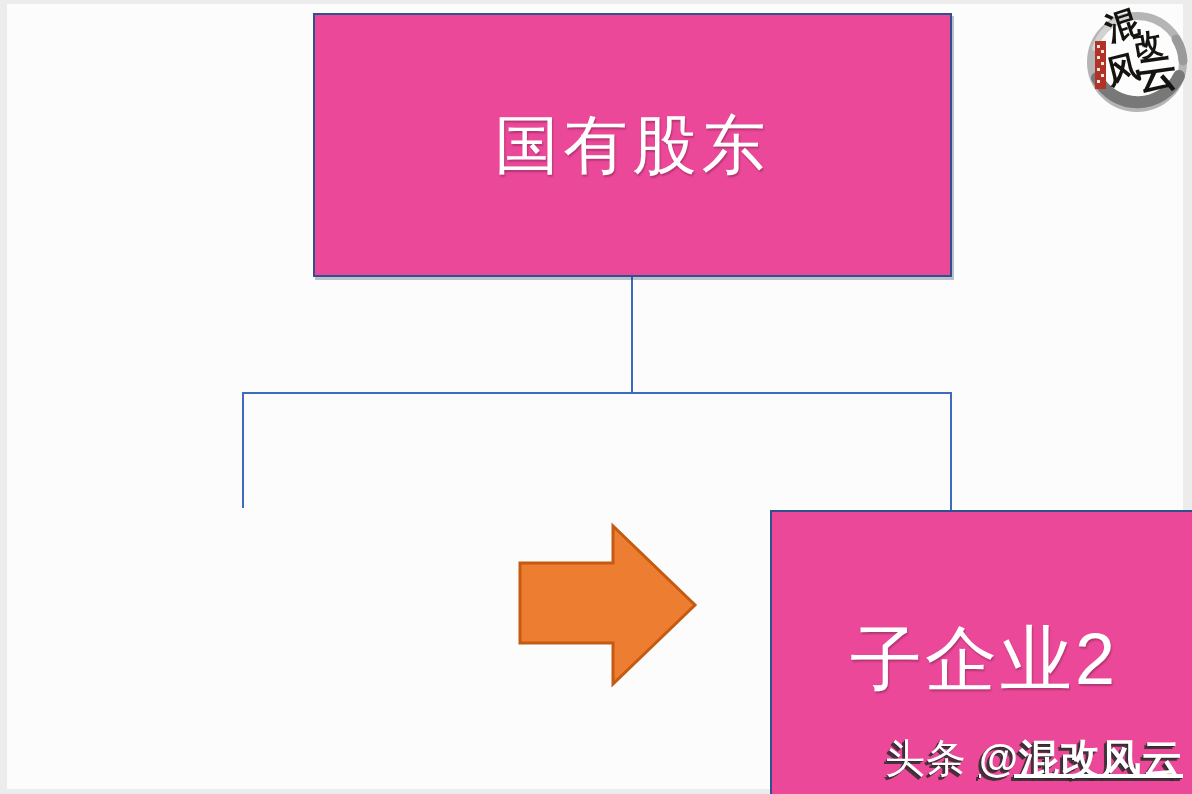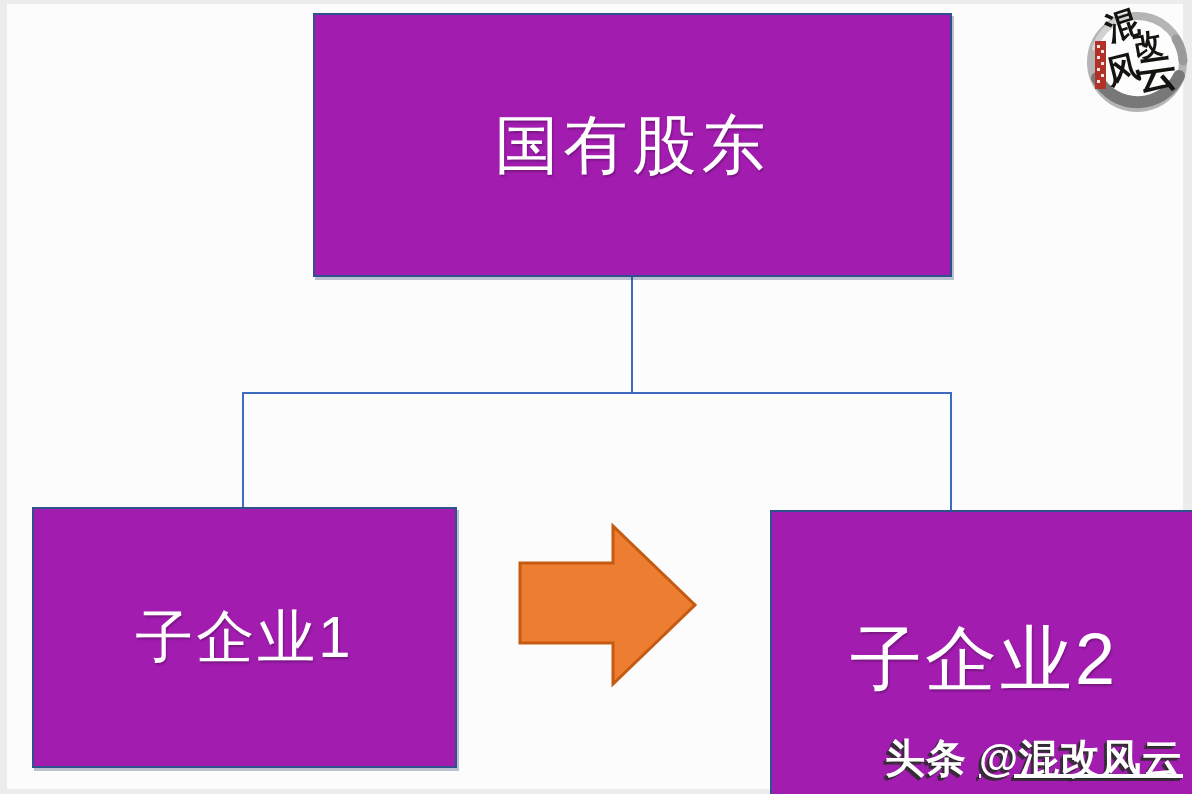--- a/index.html
+++ b/index.html
@@ -23,21 +23,21 @@
   .edge.right  { left: 1183px; top: 0; width: 9px; height: 794px; }
 
   svg.layer {
     position: absolute;
     left: 0; top: 0;
     width: 1192px; height: 794px;
   }
 
   .node {
     position: absolute;
-    background: #a21caf;
+    background: #ec4899;
     border: 2px solid #2f528f;
     box-shadow: 2px 3px 0 rgba(32, 56, 100, 0.30);
     display: flex;
     align-items: center;
     justify-content: center;
     color: #ffffff;
     box-sizing: border-box;
   }
   .node .node-label {
     text-shadow: 1px 2px 2px rgba(0,0,0,0.25);
@@ -76,21 +76,21 @@
 
   #watermark {
     position: absolute;
     right: 9px; bottom: 8px;
     color: #ffffff;
     font-size: 40px;
     white-space: nowrap;
     text-shadow: -3px 3px 0 rgba(45,45,45,0.85), -1px 1px 1px rgba(30,30,30,0.9);
     letter-spacing: 1px;
   }
-  #watermark .wm-prefix { font-weight: 700; margin-right: 12px; }
+  #watermark .wm-prefix { font-weight: 400; margin-right: 12px; }
   #watermark .wm-handle { font-weight: 700; text-decoration: underline; }
 
   
   #logo {
     position: absolute;
     left: 1083px; top: 3px;
     width: 110px; height: 116px;
   }
   #logo svg { position: absolute; left: 0; top: 0; }
   .logo-char {
@@ -120,23 +120,20 @@
     <line x1="632" y1="277" x2="632" y2="394" stroke="#3d6bbf" stroke-width="2"></line>
     <line x1="243" y1="393" x2="951" y2="393" stroke="#3d6bbf" stroke-width="2"></line>
     <line x1="243" y1="392" x2="243" y2="508" stroke="#3d6bbf" stroke-width="2"></line>
     <line x1="951" y1="392" x2="951" y2="511" stroke="#3d6bbf" stroke-width="2"></line>
   </svg>
 
   <div class="node" id="parent-box">
     <span class="node-label">国有股东</span>
   </div>
 
-  <div class="node" id="child1-box">
-    <span class="node-label">子企业1</span>
-  </div>
 
   <div class="node" id="child2-box">
     <span class="node-label">子企业2</span>
   </div>
 
   <svg class="layer" viewBox="0 0 1192 794">
     <polygon points="520,563 613,563 613,526 695,605 613,684 613,643 520,643" fill="#ED7D31" stroke="#C55A11" stroke-width="3" stroke-linejoin="miter"></polygon>
   </svg>
 
 

